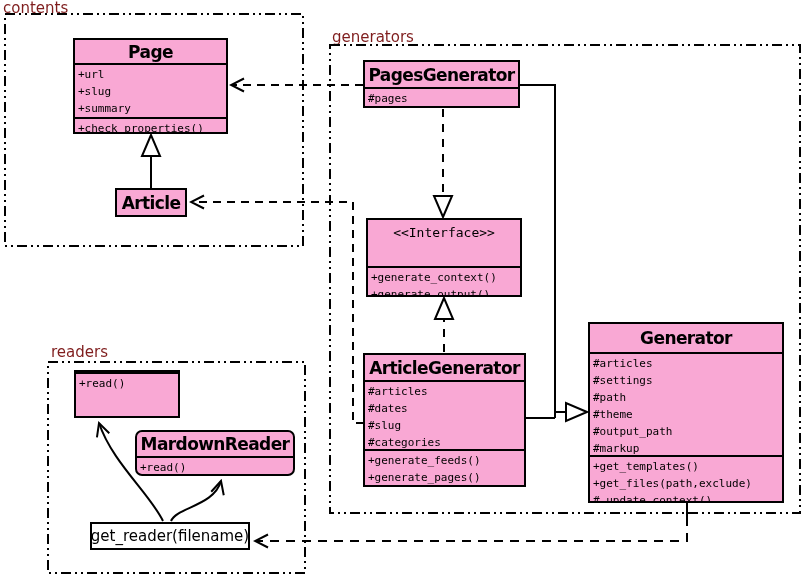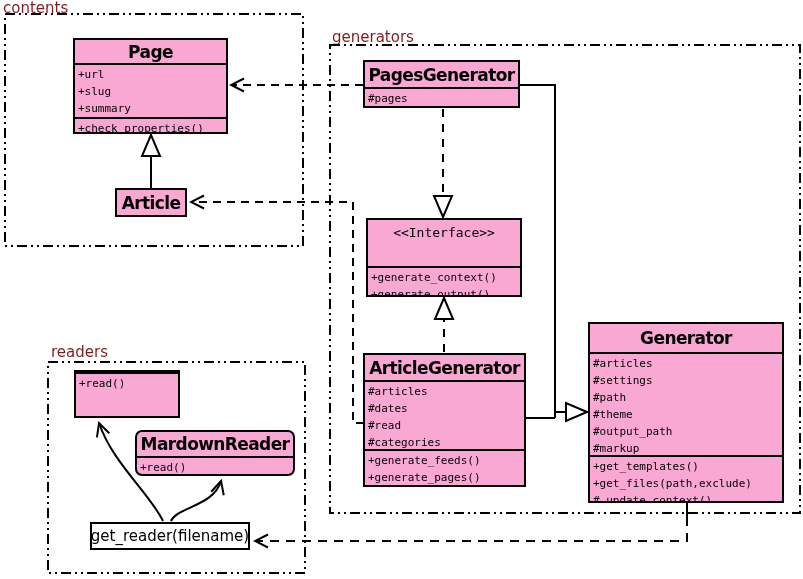--- a/index.html
+++ b/index.html
@@ -63,21 +63,21 @@
       <div class="row">+generate_context()</div>
       <div class="row">+generate_output()</div>
     </div>
   </div>
 
   <div class="cls" style="left:363px;top:353px;width:163px;height:134px;">
     <div class="cls-title" style="height:25px;">ArticleGenerator</div>
     <div class="sec" style="flex:0 0 66px;">
       <div class="row">#articles</div>
       <div class="row">#dates</div>
-      <div class="row">#read</div>
+      <div class="row">#slug</div>
       <div class="row">#categories</div>
     </div>
     <div class="sec">
       <div class="row">+generate_feeds()</div>
       <div class="row">+generate_pages()</div>
     </div>
   </div>
 
   <div class="cls" style="left:588px;top:322px;width:196px;height:181px;">
     <div class="cls-title" style="height:28px;">Generator</div>

